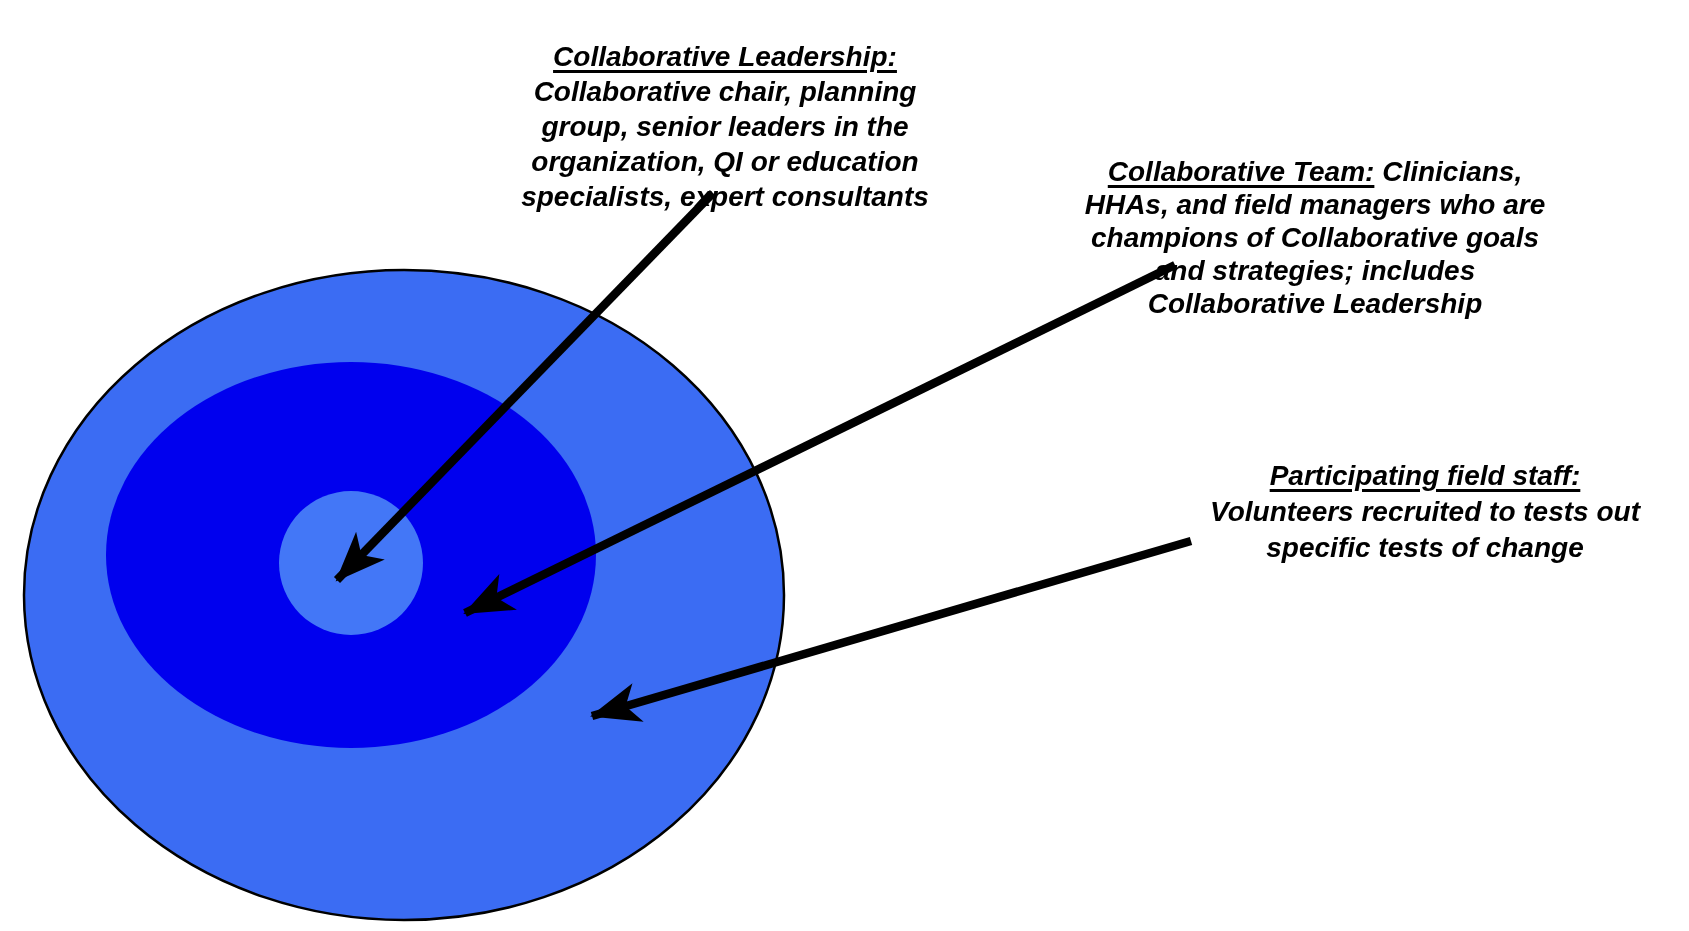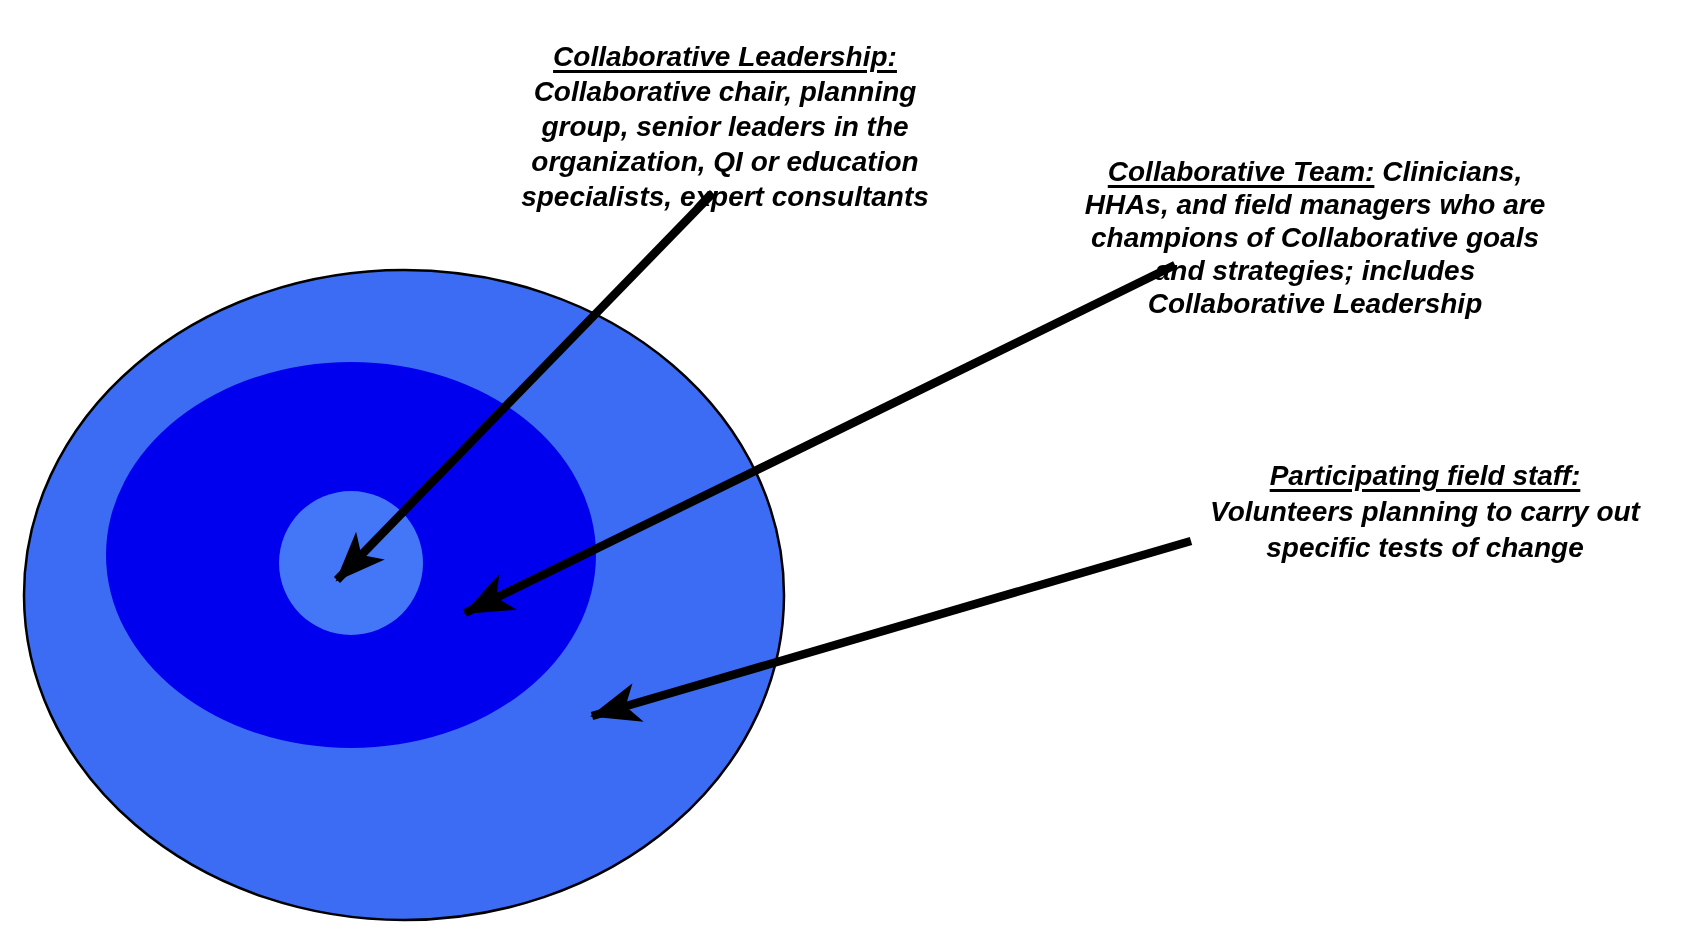--- a/index.html
+++ b/index.html
@@ -76,17 +76,17 @@
 
   <div class="label label-team">
     <span class="heading">Collaborative Team:</span><span class="body"> Clinicians,
 HHAs, and field managers who are
 champions of Collaborative goals
 and strategies; includes
 Collaborative Leadership</span>
   </div>
 
   <div class="label label-fieldstaff stacked">
-    <span class="heading">Participating field staff:</span><span class="body">Volunteers planning to carry out
+    <span class="heading">Participating field staff:</span><span class="body">Volunteers recruited to tests out
 specific tests of change</span>
   </div>
 
 </div>
 
 </body></html>

